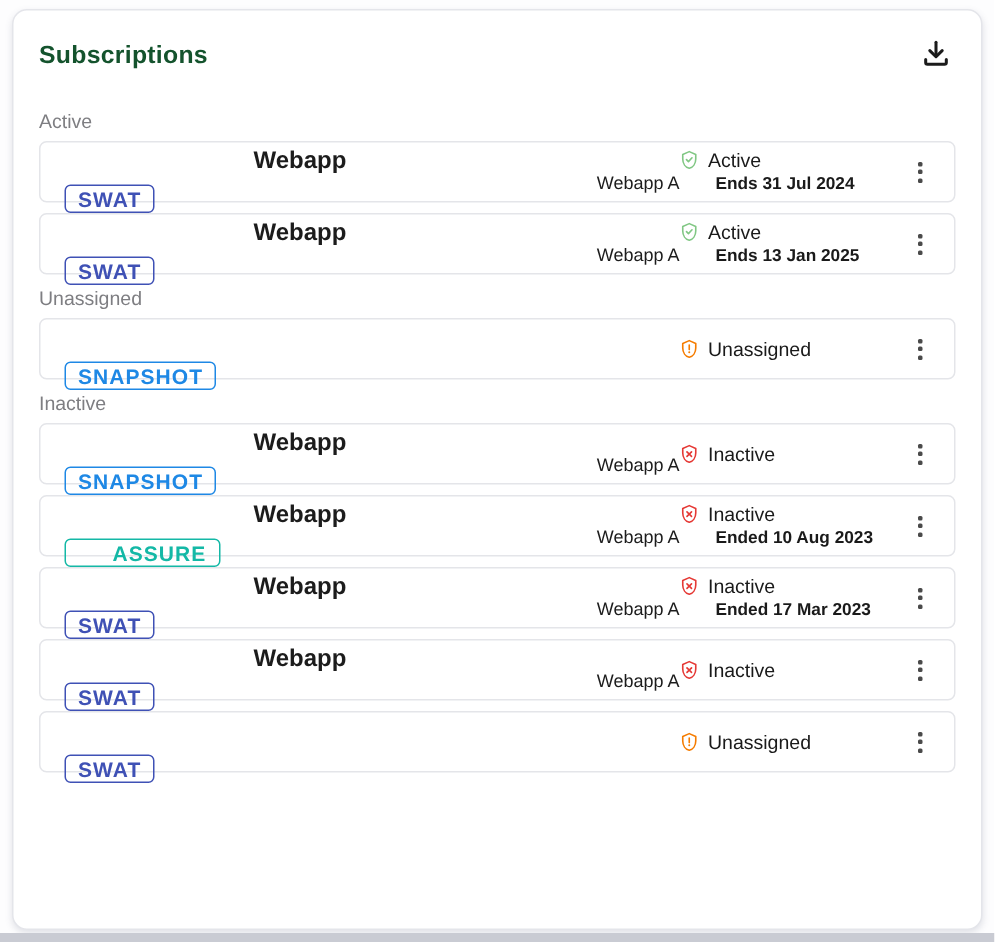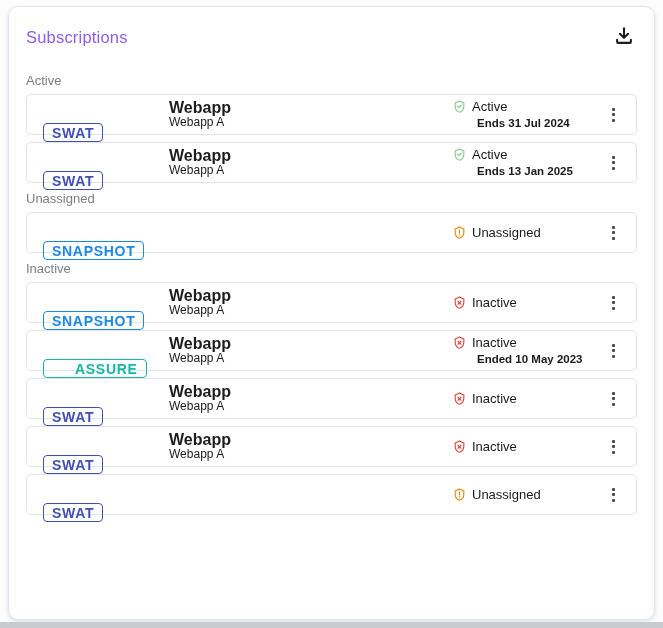--- a/index.html
+++ b/index.html
@@ -7,39 +7,39 @@
   .viewport { position:relative; width:663px; height:628px; background:#fdfdfe; }
 
   .card {
     position:absolute; left:8px; top:6px; width:647px; height:614px;
     background:#ffffff; border:1px solid #e4e5ea; border-radius:10px;
     box-shadow:0 2px 5px rgba(90,95,120,.18);
     padding:16px 17px;
   }
 
   .card-header { display:flex; align-items:center; justify-content:space-between; margin-bottom:20px; }
-  .card-title { font-size:16.5px; font-weight:400; color:#8b5cf6; letter-spacing:.2px; }
+  .card-title { font-size:16.5px; font-weight:700; color:#14532d; letter-spacing:.2px; }
   .icon-btn { background:none; border:none; cursor:pointer; padding:2px; display:flex; align-items:center; }
 
   .section-label { font-size:13px; color:#7e7e82; line-height:18px; margin-bottom:4px; }
 
   .sub-row {
     display:flex; align-items:center; height:41px; margin-bottom:7px;
     background:#fff; border:1px solid #e4e5e9; border-radius:5px;
   }
   .col-badge { width:142px; padding-left:16px; flex:none; }
   .badge {
     display:inline-block; font-size:14px; font-weight:700; letter-spacing:.7px;
     border:1.5px solid currentColor; border-radius:4px; padding:2px 8px 1px;
     line-height:14px;
     margin-top:36px;
   }
   .col-product { flex:1; min-width:0; }
   .product-name { font-size:16px; font-weight:700; color:#1c1c1c; line-height:15px; }
-  .product-subname { font-size:12px; color:#1c1c1c; line-height:15px; }
+  .product-subname { font-size:12px; color:#1c1c1c; line-height:15px;text-align:right; }
   .col-status { width:138px; flex:none; display:flex; flex-direction:column; justify-content:center; }
   .status-line { display:flex; align-items:center; gap:6px; font-size:13px; color:#1a1a1a; line-height:17px; }
   .status-date { font-size:11.5px; font-weight:700; color:#1a1a1a; line-height:16px;padding-left:24px; }
   .col-kebab { width:45px; flex:none; display:flex; justify-content:center; }
   .kebab { display:flex; flex-direction:column; gap:2.5px; padding:5px 8px; background:none; border:none; cursor:pointer; }
   .kebab i { width:3px; height:3px; background:#4a4a4a; border-radius:1px; display:block; }
 
   .status-icon-wrap { display:flex; align-items:center; }
 
   .bottom-edge { position:absolute; left:0; right:0; bottom:0; height:6px; background:#c9cbd3; }
@@ -214,21 +214,21 @@
       <div class="status-line">
         <span class="status-icon-wrap">
                     <svg width="13" height="13" viewBox="0 0 24 24" fill="none" stroke="#e53935" stroke-width="2" stroke-linecap="round" stroke-linejoin="round">
                       <path d="M12 2 L4 5.4 V11 C4 16.6 7.4 21.3 12 22.5 C16.6 21.3 20 16.6 20 11 V5.4 Z"></path>
                       <path d="M9.2 9.7 L14.8 15.3"></path>
                       <path d="M14.8 9.7 L9.2 15.3"></path>
                     </svg>
                   </span>
         <span>Inactive</span>
       </div>
-      <div class="status-date">Ended 10 May 2023</div>
+      <div class="status-date">Ended 10 Aug 2023</div>
     </div>
     <div class="col-kebab">
       <button class="kebab">
         <span style="display:flex;flex-direction:column;gap:2.5px;">
                     <i></i>
                     <i></i>
                     <i></i>
                   </span>
       </button>
     </div>
@@ -246,20 +246,21 @@
       <div class="status-line">
         <span class="status-icon-wrap">
                     <svg width="13" height="13" viewBox="0 0 24 24" fill="none" stroke="#e53935" stroke-width="2" stroke-linecap="round" stroke-linejoin="round">
                       <path d="M12 2 L4 5.4 V11 C4 16.6 7.4 21.3 12 22.5 C16.6 21.3 20 16.6 20 11 V5.4 Z"></path>
                       <path d="M9.2 9.7 L14.8 15.3"></path>
                       <path d="M14.8 9.7 L9.2 15.3"></path>
                     </svg>
                   </span>
         <span>Inactive</span>
       </div>
+      <div class="status-date">Ended 17 Mar 2023</div>
     </div>
     <div class="col-kebab">
       <button class="kebab">
         <span style="display:flex;flex-direction:column;gap:2.5px;">
                     <i></i>
                     <i></i>
                     <i></i>
                   </span>
       </button>
     </div>

